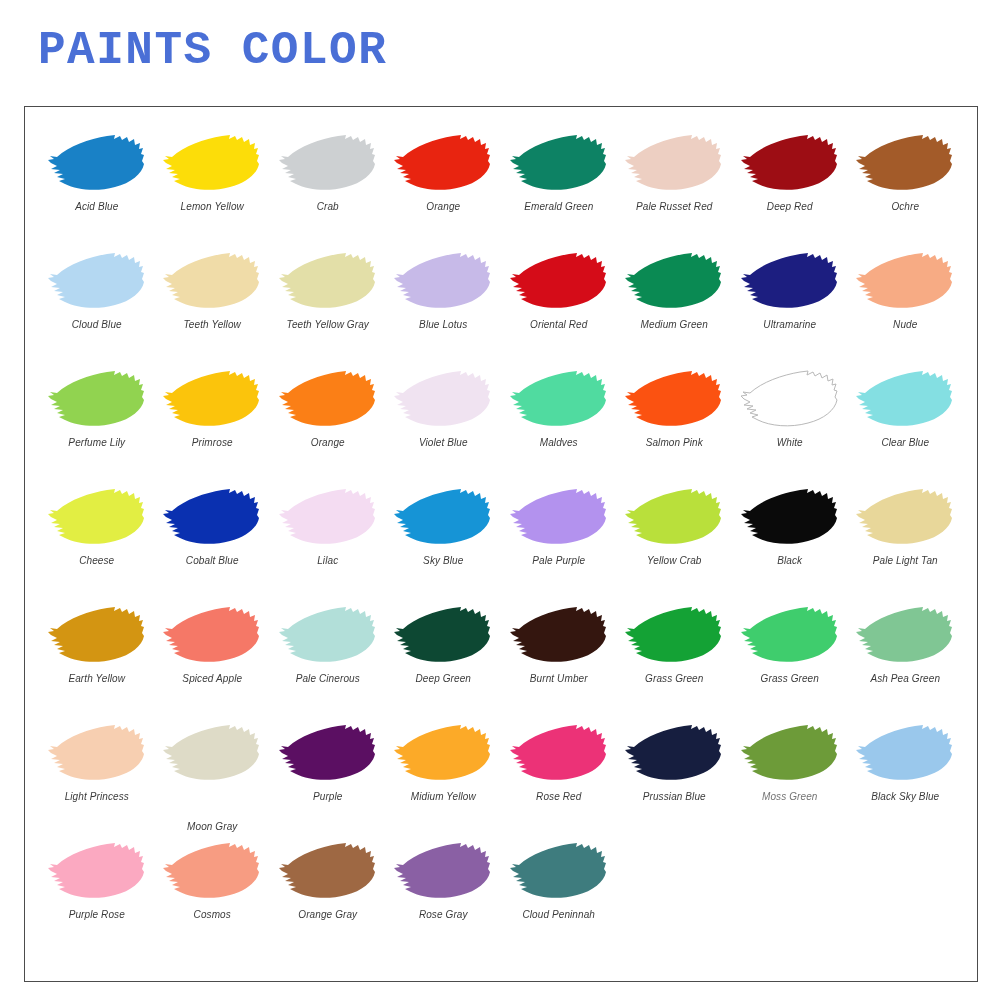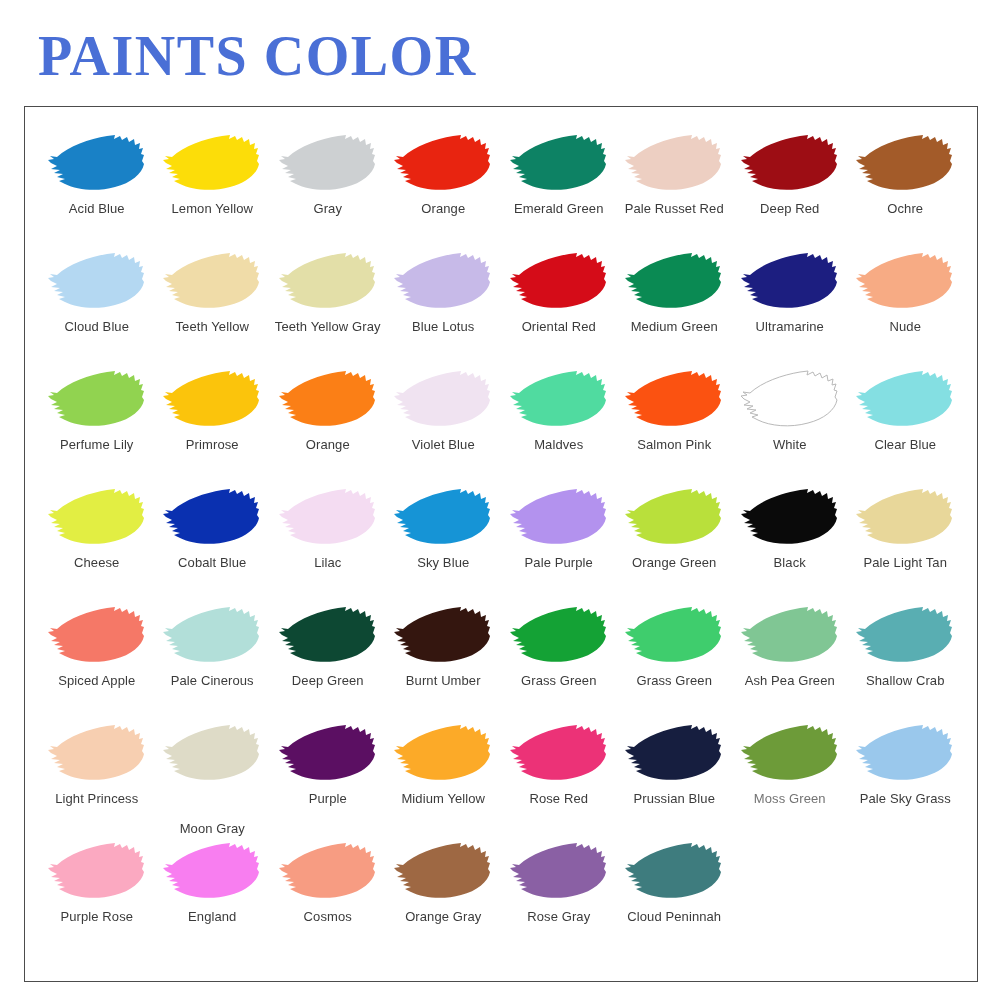--- a/index.html
+++ b/index.html
@@ -20,25 +20,25 @@
     width: 1000px;
     height: 1000px;
     box-sizing: border-box;
   }
 
   
   #chart-title {
     position: absolute;
     left: 38px;
     top: 27px;
-    font-size: 56px;
+    font-size: 46px;
     font-weight: bold;
     letter-spacing: 1.5px;
     color: #4a6fd6;
-    font-family: Liberation Serif, serif;
+    font-family: Liberation Mono, monospace;
     line-height: 1.05;
     white-space: nowrap;
     -webkit-font-smoothing: antialiased;
   }
 
   
   #swatch-panel {
     position: absolute;
     left: 24px;
     top: 106px;
@@ -80,26 +80,27 @@
 
   .stroke-wrap svg {
     display: block;
     width: 104px;
     height: 62px;
     overflow: visible;
   }
 
   .swatch-label {
     margin-top: 6px;
-    font-size: 13px;
+    font-size: 10px;
     color: #3b3b3b;
     text-align: left;
     white-space: nowrap;
     font-family: "Liberation Sans", "DejaVu Sans", sans-serif;
     letter-spacing: 0.1px;
+    font-style: italic;
   }
 </style>
 </head>
 <body>
 
 <div id="page">
 
   <div id="chart-title" style="color: rgb(74, 111, 214);">PAINTS COLOR</div>
 
   <div id="swatch-panel" style="border-color: rgb(76, 76, 76); background: rgb(255, 255, 255);">
@@ -119,21 +120,21 @@
             </svg>
           </div>
           <div class="swatch-label" style="color: rgb(59, 59, 59);">Lemon Yellow</div>
         </div>
         <div class="swatch-cell">
           <div class="stroke-wrap">
             <svg viewBox="0 0 104 62" preserveAspectRatio="none">
               <path d="M6,30 L3,27 L9,26 L5,23 L12,24 C24,13 44,6 62,3 L70,2 L69,6 L75,3 L77,7 L82,4 L84,9 L89,6 L90,12 L95,10 L94,16 L98,15 L96,21 L99,22 L97,28 L99,31 C97,41 86,50 70,54 C52,59 32,57 20,51 L14,48 L20,46 L12,44 L18,41 L9,40 L15,37 L6,36 L12,33 Z" fill="#cdd0d2"></path>
             </svg>
           </div>
-          <div class="swatch-label" style="color: rgb(59, 59, 59);">Gray</div>
+          <div class="swatch-label" style="color: rgb(59, 59, 59);">Crab</div>
         </div>
         <div class="swatch-cell">
           <div class="stroke-wrap">
             <svg viewBox="0 0 104 62" preserveAspectRatio="none">
               <path d="M6,30 L3,27 L9,26 L5,23 L12,24 C24,13 44,6 62,3 L70,2 L69,6 L75,3 L77,7 L82,4 L84,9 L89,6 L90,12 L95,10 L94,16 L98,15 L96,21 L99,22 L97,28 L99,31 C97,41 86,50 70,54 C52,59 32,57 20,51 L14,48 L20,46 L12,44 L18,41 L9,40 L15,37 L6,36 L12,33 Z" fill="#e82410"></path>
             </svg>
           </div>
           <div class="swatch-label" style="color: rgb(59, 59, 59);">Orange</div>
         </div>
         <div class="swatch-cell">
@@ -335,41 +336,49 @@
             </svg>
           </div>
           <div class="swatch-label" style="color: rgb(59, 59, 59);">Pale Purple</div>
         </div>
         <div class="swatch-cell">
           <div class="stroke-wrap">
             <svg viewBox="0 0 104 62" preserveAspectRatio="none">
               <path d="M6,30 L3,27 L9,26 L5,23 L12,24 C24,13 44,6 62,3 L70,2 L69,6 L75,3 L77,7 L82,4 L84,9 L89,6 L90,12 L95,10 L94,16 L98,15 L96,21 L99,22 L97,28 L99,31 C97,41 86,50 70,54 C52,59 32,57 20,51 L14,48 L20,46 L12,44 L18,41 L9,40 L15,37 L6,36 L12,33 Z" fill="#b9e03b"></path>
             </svg>
           </div>
-          <div class="swatch-label" style="color: rgb(59, 59, 59);">Orange Green</div>
+          <div class="swatch-label" style="color: rgb(59, 59, 59);">Yellow Crab</div>
         </div>
         <div class="swatch-cell">
           <div class="stroke-wrap">
             <svg viewBox="0 0 104 62" preserveAspectRatio="none">
               <path d="M6,30 L3,27 L9,26 L5,23 L12,24 C24,13 44,6 62,3 L70,2 L69,6 L75,3 L77,7 L82,4 L84,9 L89,6 L90,12 L95,10 L94,16 L98,15 L96,21 L99,22 L97,28 L99,31 C97,41 86,50 70,54 C52,59 32,57 20,51 L14,48 L20,46 L12,44 L18,41 L9,40 L15,37 L6,36 L12,33 Z" fill="#0a0a0a"></path>
             </svg>
           </div>
           <div class="swatch-label" style="color: rgb(59, 59, 59);">Black</div>
         </div>
         <div class="swatch-cell">
           <div class="stroke-wrap">
             <svg viewBox="0 0 104 62" preserveAspectRatio="none">
               <path d="M6,30 L3,27 L9,26 L5,23 L12,24 C24,13 44,6 62,3 L70,2 L69,6 L75,3 L77,7 L82,4 L84,9 L89,6 L90,12 L95,10 L94,16 L98,15 L96,21 L99,22 L97,28 L99,31 C97,41 86,50 70,54 C52,59 32,57 20,51 L14,48 L20,46 L12,44 L18,41 L9,40 L15,37 L6,36 L12,33 Z" fill="#e8d79a"></path>
             </svg>
           </div>
           <div class="swatch-label" style="color: rgb(59, 59, 59);">Pale Light Tan</div>
         </div>
         <div class="swatch-cell">
           <div class="stroke-wrap">
             <svg viewBox="0 0 104 62" preserveAspectRatio="none">
+              <path d="M6,30 L3,27 L9,26 L5,23 L12,24 C24,13 44,6 62,3 L70,2 L69,6 L75,3 L77,7 L82,4 L84,9 L89,6 L90,12 L95,10 L94,16 L98,15 L96,21 L99,22 L97,28 L99,31 C97,41 86,50 70,54 C52,59 32,57 20,51 L14,48 L20,46 L12,44 L18,41 L9,40 L15,37 L6,36 L12,33 Z" fill="#d39512"></path>
+            </svg>
+          </div>
+          <div class="swatch-label" style="color: rgb(59, 59, 59);">Earth Yellow</div>
+        </div>
+        <div class="swatch-cell">
+          <div class="stroke-wrap">
+            <svg viewBox="0 0 104 62" preserveAspectRatio="none">
               <path d="M6,30 L3,27 L9,26 L5,23 L12,24 C24,13 44,6 62,3 L70,2 L69,6 L75,3 L77,7 L82,4 L84,9 L89,6 L90,12 L95,10 L94,16 L98,15 L96,21 L99,22 L97,28 L99,31 C97,41 86,50 70,54 C52,59 32,57 20,51 L14,48 L20,46 L12,44 L18,41 L9,40 L15,37 L6,36 L12,33 Z" fill="#f57867"></path>
             </svg>
           </div>
           <div class="swatch-label" style="color: rgb(59, 59, 59);">Spiced Apple</div>
         </div>
         <div class="swatch-cell">
           <div class="stroke-wrap">
             <svg viewBox="0 0 104 62" preserveAspectRatio="none">
               <path d="M6,30 L3,27 L9,26 L5,23 L12,24 C24,13 44,6 62,3 L70,2 L69,6 L75,3 L77,7 L82,4 L84,9 L89,6 L90,12 L95,10 L94,16 L98,15 L96,21 L99,22 L97,28 L99,31 C97,41 86,50 70,54 C52,59 32,57 20,51 L14,48 L20,46 L12,44 L18,41 L9,40 L15,37 L6,36 L12,33 Z" fill="#b2dfd9"></path>
             </svg>
@@ -412,28 +421,20 @@
           <div class="stroke-wrap">
             <svg viewBox="0 0 104 62" preserveAspectRatio="none">
               <path d="M6,30 L3,27 L9,26 L5,23 L12,24 C24,13 44,6 62,3 L70,2 L69,6 L75,3 L77,7 L82,4 L84,9 L89,6 L90,12 L95,10 L94,16 L98,15 L96,21 L99,22 L97,28 L99,31 C97,41 86,50 70,54 C52,59 32,57 20,51 L14,48 L20,46 L12,44 L18,41 L9,40 L15,37 L6,36 L12,33 Z" fill="#80c694"></path>
             </svg>
           </div>
           <div class="swatch-label" style="color: rgb(59, 59, 59);">Ash Pea Green</div>
         </div>
         <div class="swatch-cell">
           <div class="stroke-wrap">
             <svg viewBox="0 0 104 62" preserveAspectRatio="none">
-              <path d="M6,30 L3,27 L9,26 L5,23 L12,24 C24,13 44,6 62,3 L70,2 L69,6 L75,3 L77,7 L82,4 L84,9 L89,6 L90,12 L95,10 L94,16 L98,15 L96,21 L99,22 L97,28 L99,31 C97,41 86,50 70,54 C52,59 32,57 20,51 L14,48 L20,46 L12,44 L18,41 L9,40 L15,37 L6,36 L12,33 Z" fill="#59aeb2"></path>
-            </svg>
-          </div>
-          <div class="swatch-label" style="color: rgb(59, 59, 59);">Shallow Crab</div>
-        </div>
-        <div class="swatch-cell">
-          <div class="stroke-wrap">
-            <svg viewBox="0 0 104 62" preserveAspectRatio="none">
               <path d="M6,30 L3,27 L9,26 L5,23 L12,24 C24,13 44,6 62,3 L70,2 L69,6 L75,3 L77,7 L82,4 L84,9 L89,6 L90,12 L95,10 L94,16 L98,15 L96,21 L99,22 L97,28 L99,31 C97,41 86,50 70,54 C52,59 32,57 20,51 L14,48 L20,46 L12,44 L18,41 L9,40 L15,37 L6,36 L12,33 Z" fill="#f7cfb1"></path>
             </svg>
           </div>
           <div class="swatch-label" style="color: rgb(59, 59, 59);">Light Princess</div>
         </div>
         <div class="swatch-cell">
           <div class="stroke-wrap">
             <svg viewBox="0 0 104 62" preserveAspectRatio="none">
               <path d="M6,30 L3,27 L9,26 L5,23 L12,24 C24,13 44,6 62,3 L70,2 L69,6 L75,3 L77,7 L82,4 L84,9 L89,6 L90,12 L95,10 L94,16 L98,15 L96,21 L99,22 L97,28 L99,31 C97,41 86,50 70,54 C52,59 32,57 20,51 L14,48 L20,46 L12,44 L18,41 L9,40 L15,37 L6,36 L12,33 Z" fill="#dedbc7"></path>
             </svg>
@@ -479,37 +480,29 @@
             </svg>
           </div>
           <div class="swatch-label" style="color: #737373;">Moss Green</div>
         </div>
         <div class="swatch-cell">
           <div class="stroke-wrap">
             <svg viewBox="0 0 104 62" preserveAspectRatio="none">
               <path d="M6,30 L3,27 L9,26 L5,23 L12,24 C24,13 44,6 62,3 L70,2 L69,6 L75,3 L77,7 L82,4 L84,9 L89,6 L90,12 L95,10 L94,16 L98,15 L96,21 L99,22 L97,28 L99,31 C97,41 86,50 70,54 C52,59 32,57 20,51 L14,48 L20,46 L12,44 L18,41 L9,40 L15,37 L6,36 L12,33 Z" fill="#9ac8ec"></path>
             </svg>
           </div>
-          <div class="swatch-label" style="color: rgb(59, 59, 59);">Pale Sky Grass</div>
+          <div class="swatch-label" style="color: rgb(59, 59, 59);">Black Sky Blue</div>
         </div>
         <div class="swatch-cell">
           <div class="stroke-wrap">
             <svg viewBox="0 0 104 62" preserveAspectRatio="none">
               <path d="M6,30 L3,27 L9,26 L5,23 L12,24 C24,13 44,6 62,3 L70,2 L69,6 L75,3 L77,7 L82,4 L84,9 L89,6 L90,12 L95,10 L94,16 L98,15 L96,21 L99,22 L97,28 L99,31 C97,41 86,50 70,54 C52,59 32,57 20,51 L14,48 L20,46 L12,44 L18,41 L9,40 L15,37 L6,36 L12,33 Z" fill="#fba9c1"></path>
             </svg>
           </div>
           <div class="swatch-label" style="color: rgb(59, 59, 59);">Purple Rose</div>
-        </div>
-        <div class="swatch-cell">
-          <div class="stroke-wrap">
-            <svg viewBox="0 0 104 62" preserveAspectRatio="none">
-              <path d="M6,30 L3,27 L9,26 L5,23 L12,24 C24,13 44,6 62,3 L70,2 L69,6 L75,3 L77,7 L82,4 L84,9 L89,6 L90,12 L95,10 L94,16 L98,15 L96,21 L99,22 L97,28 L99,31 C97,41 86,50 70,54 C52,59 32,57 20,51 L14,48 L20,46 L12,44 L18,41 L9,40 L15,37 L6,36 L12,33 Z" fill="#f87ef0"></path>
-            </svg>
-          </div>
-          <div class="swatch-label" style="color: rgb(59, 59, 59);">England</div>
         </div>
         <div class="swatch-cell">
           <div class="stroke-wrap">
             <svg viewBox="0 0 104 62" preserveAspectRatio="none">
               <path d="M6,30 L3,27 L9,26 L5,23 L12,24 C24,13 44,6 62,3 L70,2 L69,6 L75,3 L77,7 L82,4 L84,9 L89,6 L90,12 L95,10 L94,16 L98,15 L96,21 L99,22 L97,28 L99,31 C97,41 86,50 70,54 C52,59 32,57 20,51 L14,48 L20,46 L12,44 L18,41 L9,40 L15,37 L6,36 L12,33 Z" fill="#f79c82"></path>
             </svg>
           </div>
           <div class="swatch-label" style="color: rgb(59, 59, 59);">Cosmos</div>
         </div>
         <div class="swatch-cell">

